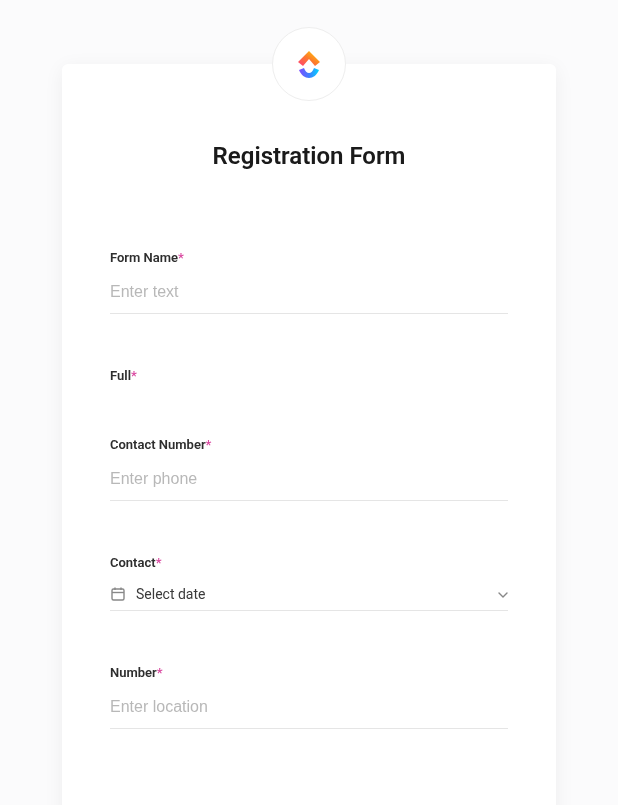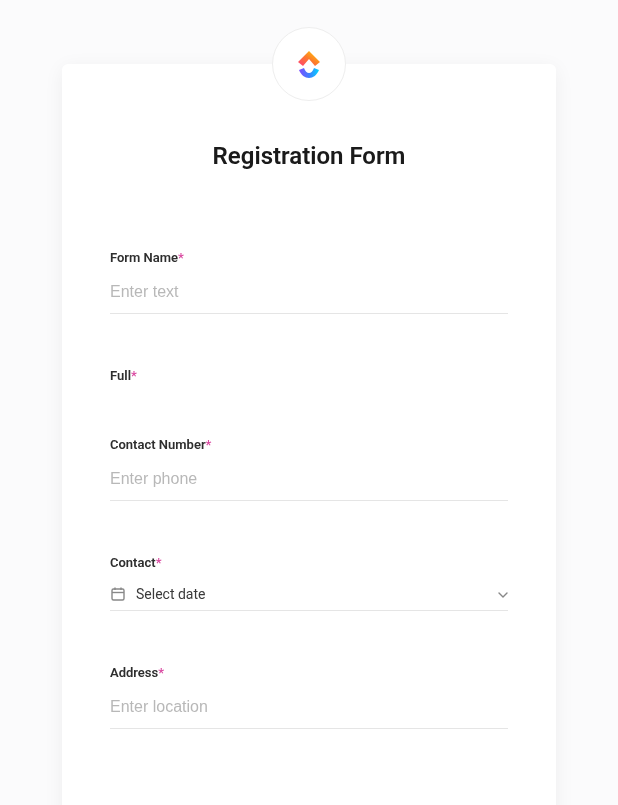--- a/index.html
+++ b/index.html
@@ -160,18 +160,18 @@
       <span class="chevron">
         <svg width="10" height="6" viewBox="0 0 10 6">
             <path d="M1 1 L5 5 L9 1" fill="none" stroke="#888" stroke-width="1.4" stroke-linecap="round" stroke-linejoin="round"></path>
           </svg>
       </span>
     </div>
   </div>
 
   <div class="field">
     <label class="field-label">
-      <span>Address</span><span class="required">*</span>
+      <span>Number</span><span class="required">*</span>
     </label>
     <input type="text" class="text-input" placeholder="Enter location" style="">
   </div>
 
 </div>
 
 </body></html>

